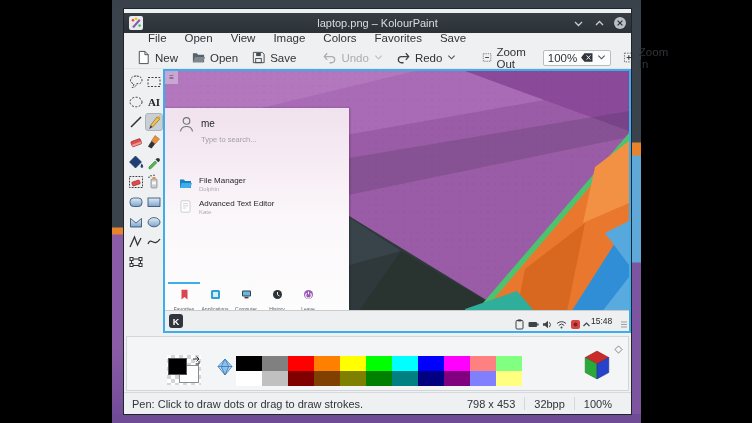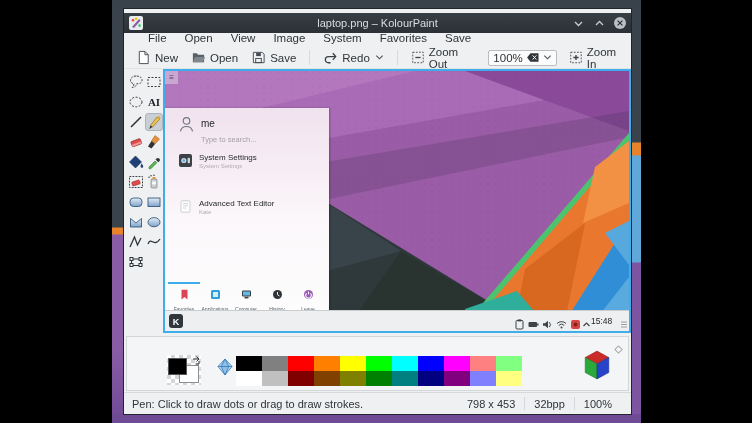--- a/index.html
+++ b/index.html
@@ -36,21 +36,21 @@
   .tool{position:absolute;width:18px;height:18px;display:flex;align-items:center;justify-content:center;}
   .tool.selected{background:#c9cfd4;border:1px solid #adb5bb;border-radius:3px;box-sizing:border-box;}
 
   
   #canvas{left:39px;top:60px;width:468px;height:264px;border:2px solid #3daee9;box-sizing:border-box;}
   #image{position:absolute;left:0;top:0;width:464px;height:260px;overflow:hidden;}
   #wallpaper{position:absolute;left:0;top:0;}
   #plasma-toolbox-btn{left:0;top:0;width:13px;height:13px;background:rgba(230,225,238,.45);color:#4a3d57;font-size:8px;line-height:13px;text-align:center;}
 
   
-  #kickoff{left:0;top:37px;width:164px;height:202px;background:linear-gradient(180deg,#f0e2ee 0,#f6ecf4 55px,#fbf7fa 110px,#fdfdfd 100%);box-shadow:1px 0 2px rgba(0,0,0,.25);}
+  #kickoff{left:0;top:37px;width:184px;height:202px;background:linear-gradient(180deg,#f0e2ee 0,#f6ecf4 55px,#fbf7fa 110px,#fdfdfd 100%);box-shadow:1px 0 2px rgba(0,0,0,.25);}
   #kick-user{position:absolute;left:36px;top:10px;font-size:10px;color:#26292c;}
   #kick-search{position:absolute;left:36px;top:27px;font-size:7.5px;color:#a59fa7;}
   .kick-item{position:absolute;left:0;width:164px;height:23px;}
   .kick-item .ki-icon{position:absolute;left:14px;top:1px;}
   .ki-label{position:absolute;left:34px;top:1px;font-size:8px;color:#26292c;}
   .ki-sub{position:absolute;left:34px;top:11px;font-size:6px;color:#b2acb2;}
   #kick-tabs{position:absolute;left:0;top:172px;width:164px;height:30px;}
   #tab-indicator{position:absolute;left:3px;top:2px;width:32px;height:2px;background:#3daee9;}
   .kick-tab{position:absolute;top:6px;width:34px;text-align:center;}
   .kick-tab .kt-label{display:block;font-size:5px;color:#5a5f63;margin-top:2px;}
@@ -131,21 +131,21 @@
           </svg>
       </span>
     </span>
   </div>
 
   <div class="abs" id="menubar">
     <span class="menu-item">File</span>
     <span class="menu-item">Open</span>
     <span class="menu-item">View</span>
     <span class="menu-item">Image</span>
-    <span class="menu-item">System</span>
+    <span class="menu-item">Colors</span>
     <span class="menu-item">Favorites</span>
     <span class="menu-item">Save</span>
   </div>
 
   <div class="abs" id="toolbar">
     <span class="tb-btn">
       <svg width="15" height="15" viewBox="0 0 16 16">
           <path d="M3.5 1.5h6L13 5v9.5H3.5z" fill="#fff" stroke="#444b51"></path>
           <path d="M9.5 1.5V5H13" fill="none" stroke="#444b51"></path>
         </svg>
@@ -160,20 +160,30 @@
     </span>
     <span class="tb-btn">
       <svg width="15" height="15" viewBox="0 0 16 16">
           <path d="M2.5 2.5h9.5L14 4.5v9H2.5z" fill="none" stroke="#444b51"></path>
           <rect x="5" y="9" width="6" height="4.5" fill="none" stroke="#444b51"></rect>
           <rect x="5.5" y="3" width="5" height="3.5" fill="#444b51"></rect>
         </svg>
       <span>Save</span>
     </span>
     <span class="tb-sep"></span>
+    <span class="tb-btn disabled">
+      <svg width="15" height="15" viewBox="0 0 16 16">
+          <path d="M5.5 3.5L2.5 7l3 3.5" fill="none" stroke="#a9aeb2" stroke-width="1.4"></path>
+          <path d="M3 7h7.2a3.3 3.3 0 1 1 0 6.6H8" fill="none" stroke="#a9aeb2" stroke-width="1.4"></path>
+        </svg>
+      <span>Undo</span>
+      <svg class="chev" width="9" height="9" viewBox="0 0 10 10">
+          <path d="M1.5 3l3.5 3.5L8.5 3" fill="none" stroke="#b7bcc0" stroke-width="1.2"></path>
+        </svg>
+    </span>
     <span class="tb-btn">
       <svg width="15" height="15" viewBox="0 0 16 16">
           <path d="M10.5 3.5L13.5 7l-3 3.5" fill="none" stroke="#3a4045" stroke-width="1.4"></path>
           <path d="M13 7H5.8a3.3 3.3 0 1 0 0 6.6H8" fill="none" stroke="#3a4045" stroke-width="1.4"></path>
         </svg>
       <span>Redo</span>
       <svg class="chev" width="9" height="9" viewBox="0 0 10 10">
           <path d="M1.5 3l3.5 3.5L8.5 3" fill="none" stroke="#4a5054" stroke-width="1.2"></path>
         </svg>
     </span>
@@ -351,30 +361,28 @@
       <div class="abs" id="kickoff">
         <span class="abs" style="left:12px;top:7px">
           <svg width="19" height="18" viewBox="0 0 18 17">
               <circle cx="9" cy="5.6" r="3.1" fill="none" stroke="#70767b" stroke-width="1.1"></circle>
               <path d="M3.2 15.5c.8-3 2.9-4.6 5.8-4.6s5 1.6 5.8 4.6" fill="none" stroke="#70767b" stroke-width="1.1"></path>
             </svg>
         </span>
         <span id="kick-user">me</span>
         <span id="kick-search">Type to search...</span>
 
-        <div class="kick-item" style="top:44px">
+        <div class="kick-item" style="top:67px">
           <span class="ki-icon">
             <svg width="13" height="13" viewBox="0 0 13 13">
-                <rect width="13" height="13" rx="2" fill="#3b4147"></rect>
-                <circle cx="4.8" cy="6.5" r="2.6" fill="#cfd6db"></circle>
-                <circle cx="4.8" cy="6.5" r="1.2" fill="#3daee9"></circle>
-                <rect x="8.6" y="3.8" width="2.4" height="5.4" rx="1" fill="#cfd6db"></rect>
+                <path d="M1 11V2.5h4l1 1.5h6V11z" fill="#1a80c4"></path>
+                <path d="M1 11l1.5-5H13L11.3 11z" fill="#3daee9"></path>
               </svg></span>
-          <span class="ki-label">System Settings</span>
-          <span class="ki-sub">System Settings</span>
+          <span class="ki-label">File Manager</span>
+          <span class="ki-sub">Dolphin</span>
         </div>
         <div class="kick-item" style="top:90px">
           <span class="ki-icon">
             <svg width="13" height="13" viewBox="0 0 13 13">
                 <rect x="2" y="0.8" width="9" height="11.4" rx="1" fill="#fdfdfd" stroke="#b9bdc0" stroke-width=".7"></rect>
                 <path d="M4 3.6h5M4 5.8h5M4 8h3.2" stroke="#c8cccf" stroke-width=".8"></path>
               </svg></span>
           <span class="ki-label">Advanced Text Editor</span>
           <span class="ki-sub">Kate</span>
         </div>

